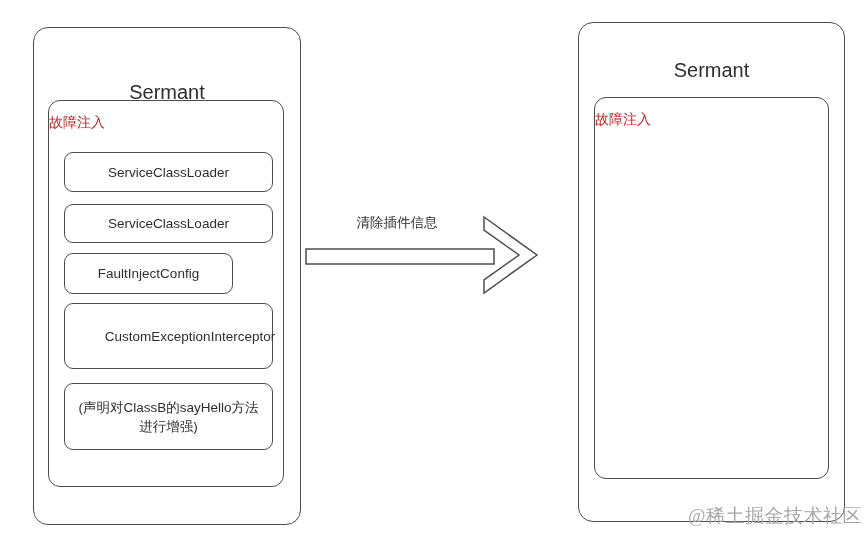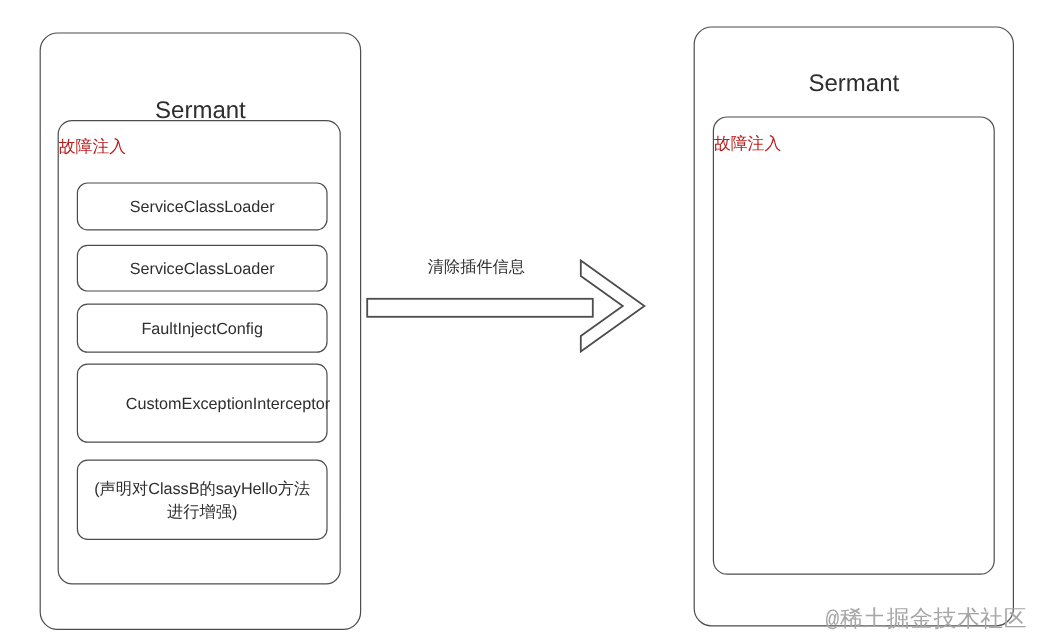--- a/index.html
+++ b/index.html
@@ -69,21 +69,21 @@
     left: 300px;
     top: 205px;
     width: 245px;
     height: 95px;
   }
   .watermark {
     position: absolute;
     left: 688px;
     top: 503px;
     width: 176px;
-    font-family: Liberation Mono, monospace;
+    font-family: Liberation Serif, serif;
     font-size: 19px;
     letter-spacing: 0.5px;
     color: #a6a6a6;
     white-space: nowrap;
     z-index: 5;
   }
 </style>
 </head>
 <body>
 
@@ -98,21 +98,21 @@
   </div>
 
   <div class="box node-box" style="left:64px; top:152px; width:209px; height:40px;">
     <div class="node-line">ServiceClassLoader</div>
   </div>
 
   <div class="box node-box" style="left:64px; top:204px; width:209px; height:39px;">
     <div class="node-line">ServiceClassLoader</div>
   </div>
 
-  <div class="box node-box" style="left:64px; top:253px; width:209px; height:41px;">
+  <div class="box node-box" style="left:64px; top:253px; width:169px; height:41px;">
     <div class="node-line">FaultInjectConfig</div>
   </div>
 
   <div class="box node-box" style="left:64px; top:303px; width:209px; height:66px;padding-left:43px;">
     <div class="node-line">CustomExceptionInterceptor</div>
   </div>
 
   <div class="box node-box" style="left:64px; top:383px; width:209px; height:67px;">
     <div class="node-line">(声明对ClassB的sayHello方法</div>
     <div class="node-line">进行增强)</div>

